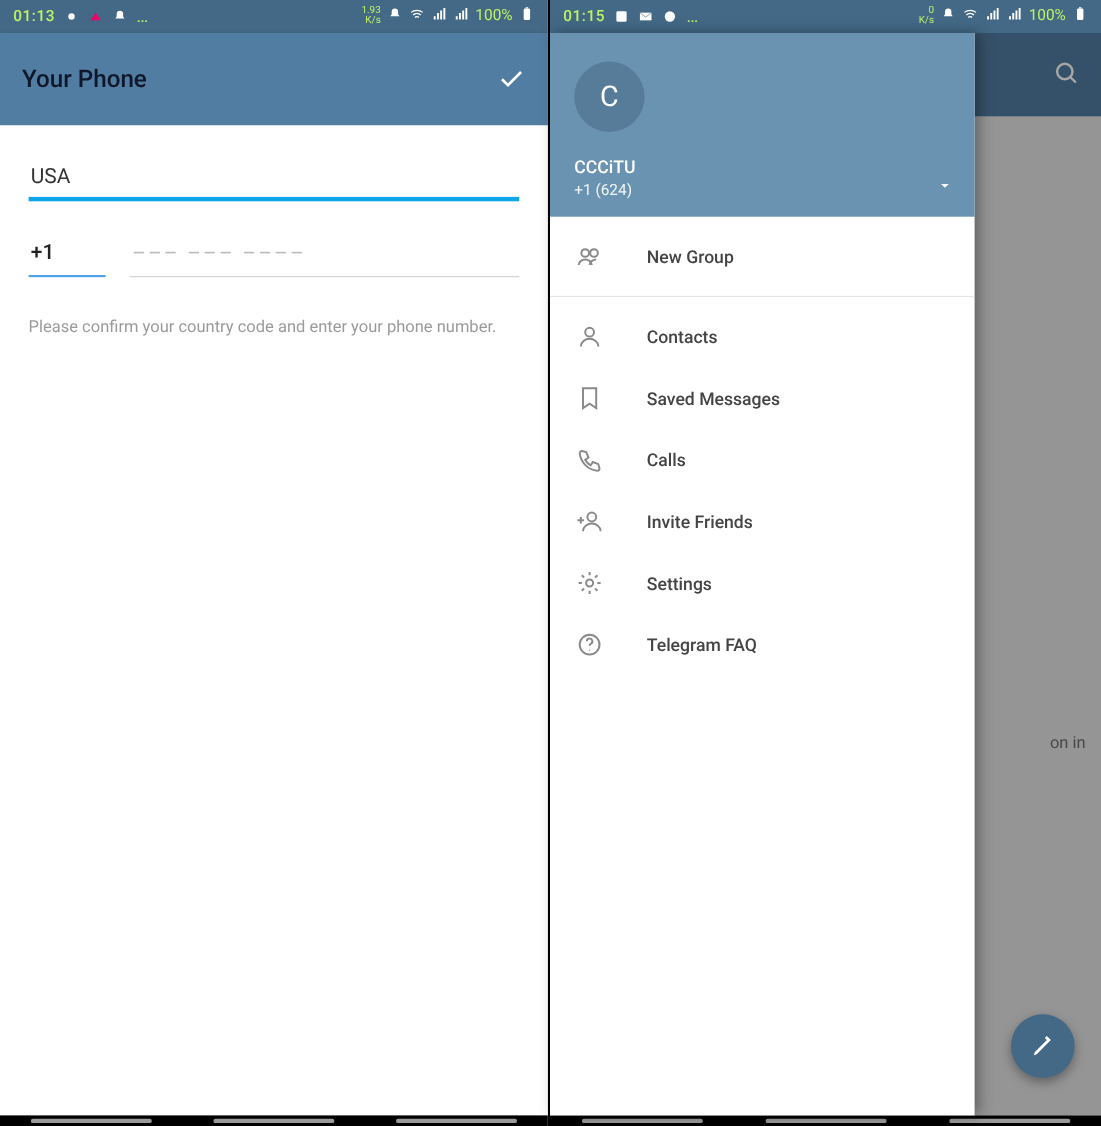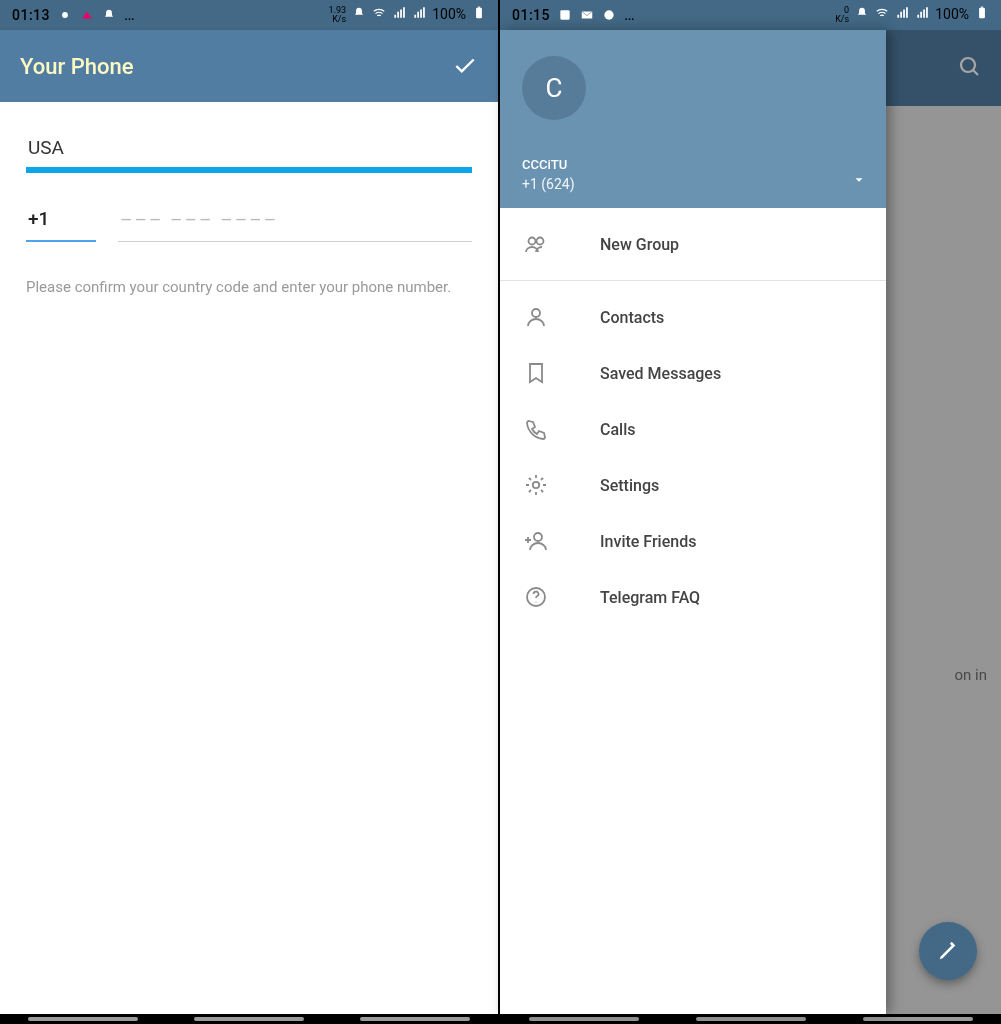--- a/index.html
+++ b/index.html
@@ -3,66 +3,66 @@
 <meta charset="utf-8">
 <style>
   * { box-sizing: border-box; margin: 0; padding: 0; }
   html, body { width: 1001px; height: 1024px; overflow: hidden; font-family: Roboto, Arial, sans-serif; background: #fff; }
   .stage { display: flex; width: 1001px; height: 1024px; }
   .phone { position: relative; width: 500px; height: 1024px; background: #fff; display: flex; flex-direction: column; }
   .phone.left  { border-right: 2px solid #000; }
   .phone.right { flex: 1; }
 
   
-  .statusbar { height: 30px; background: #436986; color: #000000; display: flex; align-items: center; padding: 0 12px; font-size: 13px; }
+  .statusbar { height: 30px; background: #436986; color: #bef264; display: flex; align-items: center; padding: 0 12px; font-size: 13px; }
   .statusbar .sb-left  { display: flex; align-items: center; gap: 8px; }
   .statusbar .sb-spacer{ flex: 1; }
   .statusbar .sb-right { display: flex; align-items: flex-start; gap: 6px; }
   .sb-time { font-weight: 500; letter-spacing: .5px; font-size: 14px; }
   .sb-ks   { font-size: 9px; line-height: 9px; text-align: right; }
   .sb-batt { font-size: 14px; }
   .sb-dots::after { content: "\2026"; font-size: 16px; line-height: 1; }
   .sb-ico { width: 14px; height: 14px; display: inline-block; }
   .sb-ico svg { width: 100%; height: 100%; fill: #fff; }
 
   
-  .actionbar { height: 72px; background: #527da2; color: #fef9c3; display: flex; align-items: center; padding: 0 20px; box-shadow: 0 2px 4px rgba(0,0,0,.25); }
+  .actionbar { height: 84px; background: #527da2; color: #0f172a; display: flex; align-items: center; padding: 0 20px; box-shadow: 0 2px 4px rgba(0,0,0,.25); }
   .actionbar .title { font-size: 22px; font-weight: 500; }
   .actionbar .spacer { flex: 1; }
   .actionbar .ab-ico { width: 26px; height: 26px; }
   .actionbar .ab-ico svg { width: 100%; height: 100%; stroke: #fff; fill: none; stroke-width: 2.2; }
 
   
   .body-left { flex: 1; background: #fff; padding: 24px 26px 0 26px; color: #444; }
-  .country-field { border-bottom: 6px solid #0ea5e9; padding: 10px 2px 8px 2px; font-size: 19px; color: #333; }
+  .country-field { border-bottom: 4px solid #0ea5e9; padding: 10px 2px 8px 2px; font-size: 19px; color: #333; }
   .phone-row { display: flex; gap: 22px; margin-top: 28px; align-items: flex-end; }
   .code-field  { width: 70px;  border-bottom: 2.5px solid #50a2e9; padding: 6px 2px 10px 2px; font-size: 19px; color: #222; font-weight: 500; }
   .num-field   { flex: 1;      border-bottom: 1px solid #d0d0d0; padding: 6px 2px 10px 2px; font-size: 19px; color: #bbb; letter-spacing: 2px; }
   .hint { margin-top: 34px; font-size: 15px; color: #9a9a9a; line-height: 22px; }
 
   
   .underlay { position: absolute; inset: 30px 0 10px 0; }
   .under-action { position: absolute; top: 0; left: 0; right: 0; height: 76px; background: #527da2; display: flex; align-items: center; justify-content: flex-end; padding-right: 20px; }
   .under-action svg { width: 24px; height: 24px; stroke: #fff; fill: none; stroke-width: 2.2; }
   .under-body { position: absolute; top: 76px; left: 0; right: 0; bottom: 0; background: #e5e5e5; }
   .overlay-shadow { position: absolute; inset: 0; background: rgba(0,0,0,.35); }
   .fab { position: absolute; right: 24px; bottom: 34px; width: 58px; height: 58px; border-radius: 50%; background: #436986; display: flex; align-items: center; justify-content: center; box-shadow: 0 4px 10px rgba(0,0,0,.35); }
   .fab svg { width: 22px; height: 22px; fill: #fff; }
 
   
   .drawer { position: absolute; top: 30px; left: 0; width: 386px; bottom: 10px; background: #fff; box-shadow: 4px 0 12px rgba(0,0,0,.35); display: flex; flex-direction: column; z-index: 5; }
   .drawer-header { background: #6a93b1; color: #fff; padding: 26px 22px 16px 22px; position: relative; }
   .avatar { width: 64px; height: 64px; border-radius: 50%; background: #567c9a; color: #fff; display: flex; align-items: center; justify-content: center; font-size: 26px; font-weight: 400; }
-  .uname { margin-top: 37px; font-size: 13px; font-weight: 500; }
+  .uname { margin-top: 22px; font-size: 16px; font-weight: 500; }
   .uphone{ margin-top: 4px; font-size: 14px; opacity: .9; filter: blur(.3px); }
   .expand-caret { position: absolute; right: 20px; bottom: 22px; width: 14px; height: 14px; }
   .expand-caret svg { width: 100%; height: 100%; fill: #fff; }
 
   .menu { flex: 1; overflow: hidden; padding-top: 8px; }
-  .menu-item { display: flex; align-items: center; height: 56px; padding: 0 24px; gap: 52px; color: #555; cursor: pointer; }
+  .menu-item { display: flex; align-items: center; height: 56px; padding: 0 24px; gap: 40px; color: #555; cursor: pointer; }
   .menu-item .mi-ico { width: 24px; height: 24px; flex-shrink: 0; }
   .menu-item .mi-ico svg { width: 100%; height: 100%; fill: none; stroke: #8a8a8a; stroke-width: 1.8; }
   .menu-item .mi-label { font-size: 16px; font-weight: 500; color: #444; }
   .menu-sep { height: 1px; background: #e3e3e3; margin: 8px 0; }
 
   
   .navbar { position: absolute; left: 0; right: 0; bottom: 0; height: 10px; background: #000; display: flex; align-items: center; justify-content: space-around; }
   .navbar .pill { width: 110px; height: 4px; background: #9a9a9a; border-radius: 2px; }
 
   
@@ -233,35 +233,35 @@
               <span class="mi-label">Saved Messages</span>
             </div>
             <div class="menu-item">
               <span class="mi-ico"><svg viewBox="0 0 24 24">
                   <path d="M5 4l4 1 2 5-3 2a12 12 0 0 0 5 5l2-3 5 2 1 4a2 2 0 0 1-2 2A18 18 0 0 1 3 6a2 2 0 0 1 2-2z"></path>
                 </svg></span>
               <span class="mi-label">Calls</span>
             </div>
             <div class="menu-item">
               <span class="mi-ico"><svg viewBox="0 0 24 24">
-                  <circle cx="12" cy="12" r="3.2"></circle>
-                  <path d="M12 2v3M12 19v3M2 12h3M19 12h3M4.9 4.9l2.1 2.1M17 17l2.1 2.1M4.9 19.1L7 17M17 7l2.1-2.1"></path>
-                </svg></span>
-              <span class="mi-label">Settings</span>
-            </div>
-            <div class="menu-item">
-              <span class="mi-ico"><svg viewBox="0 0 24 24">
                   <circle cx="14" cy="8" r="4"></circle>
                   <path d="M6 21c0-4 4-7 8-7s8 3 8 7"></path>
                   <path d="M4 8v6M1 11h6"></path>
                 </svg></span>
               <span class="mi-label">Invite Friends</span>
             </div>
             <div class="menu-item">
               <span class="mi-ico"><svg viewBox="0 0 24 24">
+                  <circle cx="12" cy="12" r="3.2"></circle>
+                  <path d="M12 2v3M12 19v3M2 12h3M19 12h3M4.9 4.9l2.1 2.1M17 17l2.1 2.1M4.9 19.1L7 17M17 7l2.1-2.1"></path>
+                </svg></span>
+              <span class="mi-label">Settings</span>
+            </div>
+            <div class="menu-item">
+              <span class="mi-ico"><svg viewBox="0 0 24 24">
                   <circle cx="12" cy="12" r="9"></circle>
                   <path d="M9.5 9a2.5 2.5 0 1 1 3.5 2.3c-.9.4-1 1-1 1.7"></path>
                   <circle cx="12" cy="17" r=".6" fill="#8a8a8a" stroke="none"></circle>
                 </svg></span>
               <span class="mi-label">Telegram FAQ</span>
             </div>
           </div>
       </div>
     </div>
 

